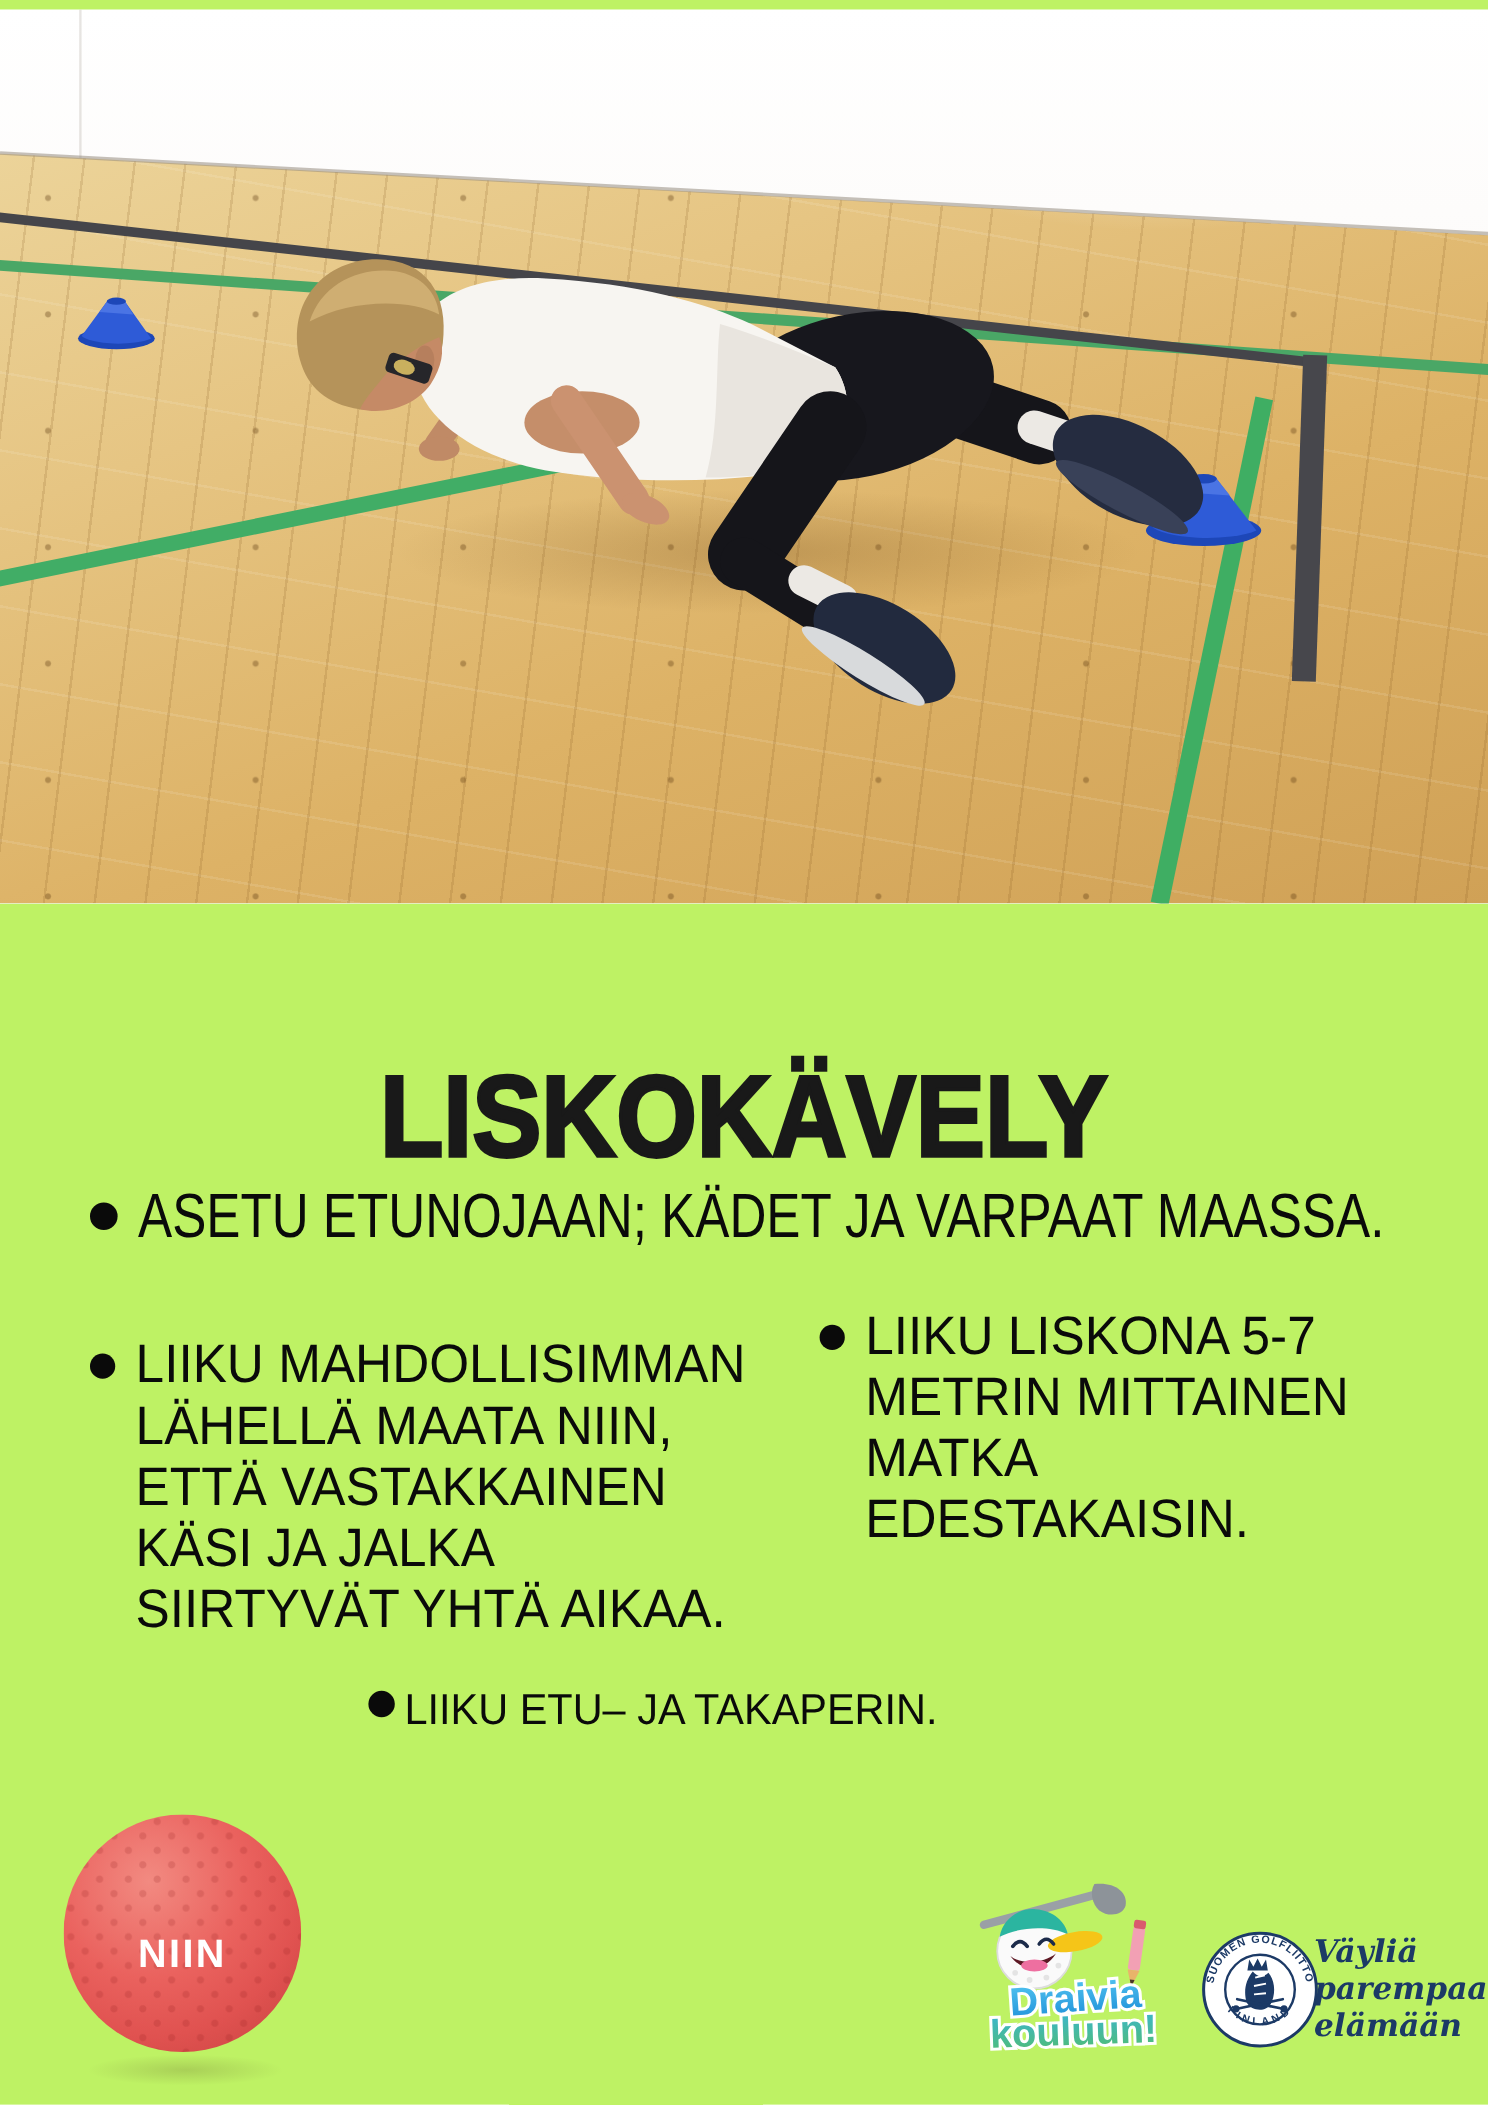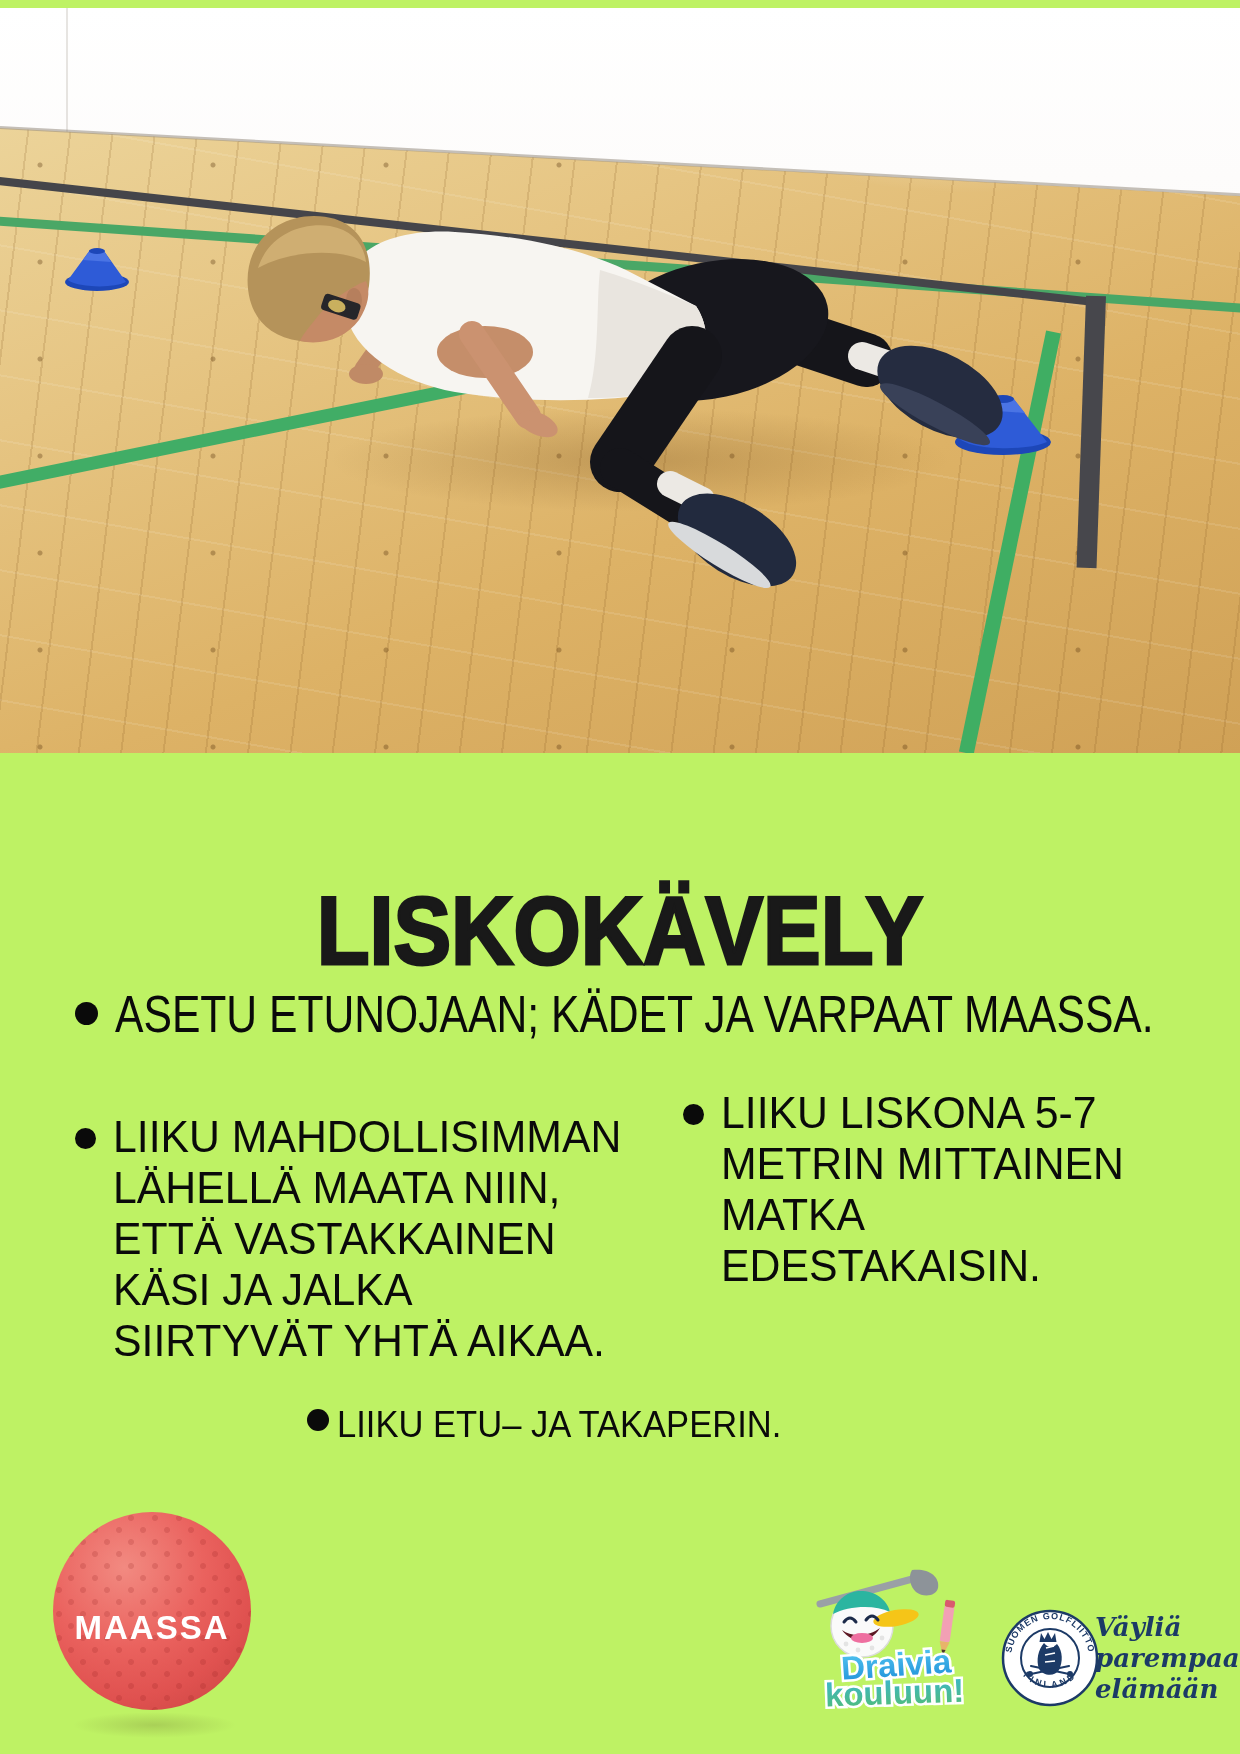--- a/index.html
+++ b/index.html
@@ -179,21 +179,21 @@
     </span>
   </div>
 
   <div class="bullet b-bottom">
     <span class="dot"></span>
     <span class="txt">LIIKU ETU– JA TAKAPERIN.</span>
   </div>
 
   <div class="ball-shadow"></div>
   <div class="voima-ball">
-    <div class="voima-label">MAASSA</div>
+    <div class="voima-label">NIIN</div>
   </div>
 
   <svg class="draivia-logo" viewBox="0 0 190 150">
     <defs>
       <linearGradient id="dgrad" x1="0" y1="0" x2="0" y2="1">
         <stop offset="0%" stop-color="#56c8f2"></stop>
           <stop offset="100%" stop-color="#1e8fd8"></stop>
       </linearGradient>
       <linearGradient id="kgrad" x1="0" y1="0" x2="0" y2="1">
         <stop offset="0%" stop-color="#39b5d8"></stop>

